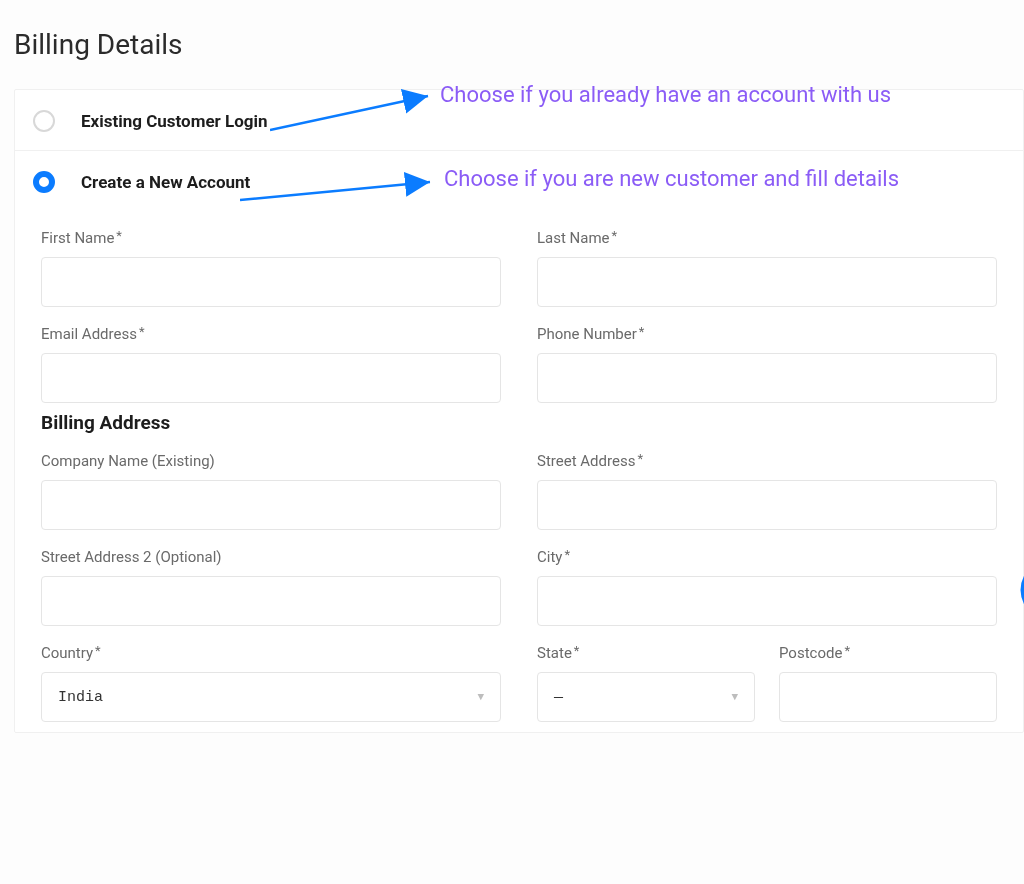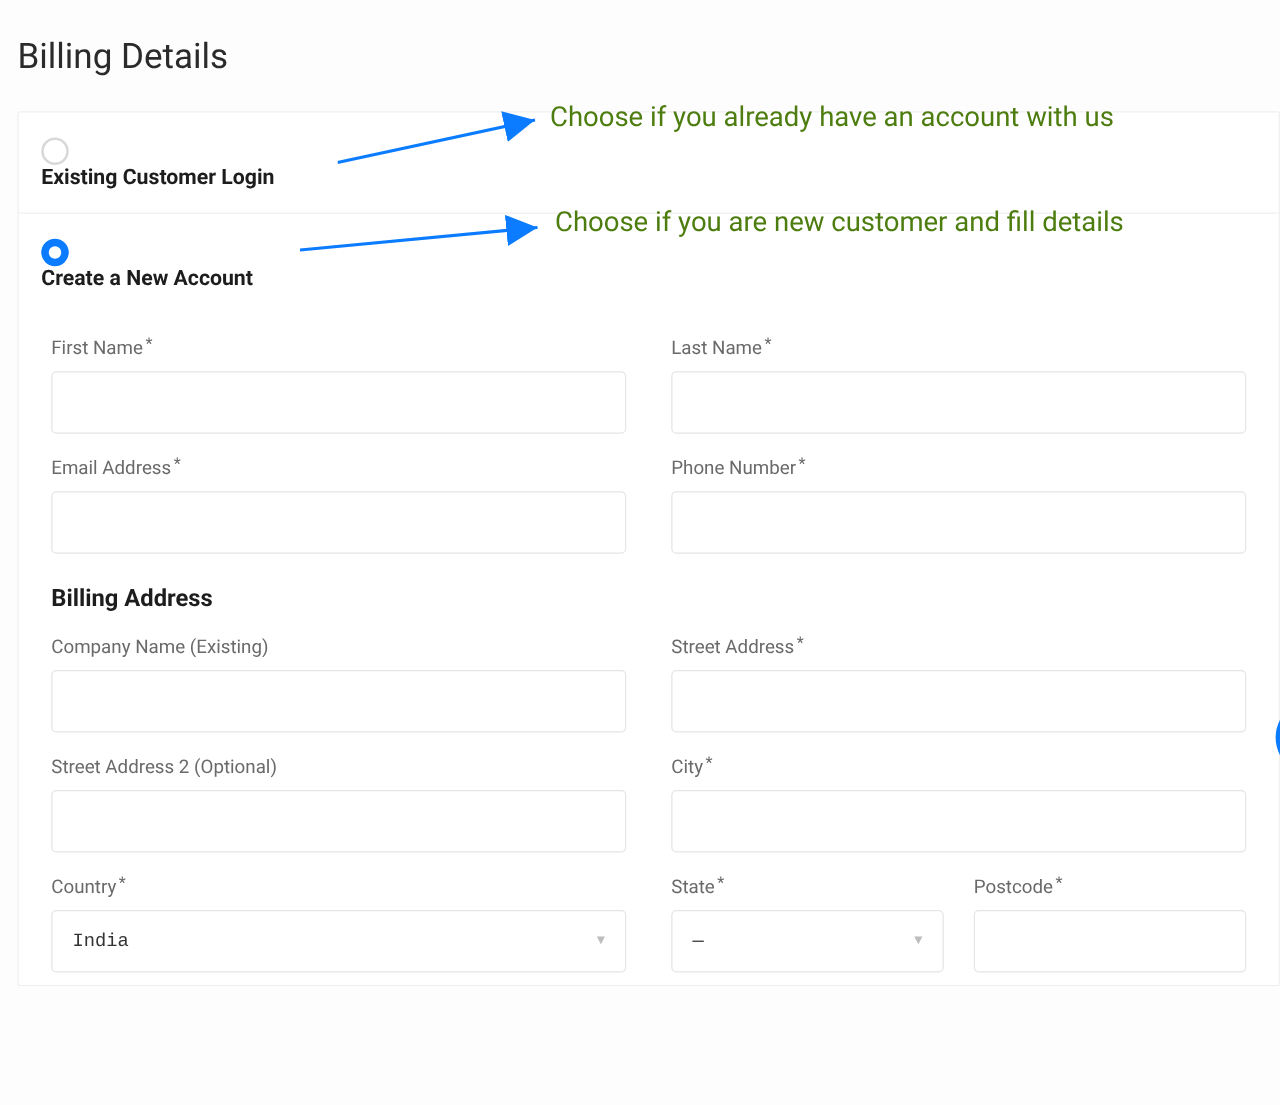--- a/index.html
+++ b/index.html
@@ -19,22 +19,22 @@
     margin: 28px 0 28px 14px;
   }
   .panel {
     background: #ffffff;
     border: 1px solid #f0f0f0;
     border-radius: 2px;
     margin-left: 14px;
   }
   .radio-row {
     display: flex;
+    align-items: center;
     padding: 20px 18px 18px 18px;
-    flex-direction: column;
   }
   .radio-row.first {
     border-bottom: 1px solid #f0f0f0;
   }
   .radio {
     width: 22px;
     height: 22px;
     border-radius: 50%;
     margin-right: 26px;
     position: relative;
@@ -53,21 +53,21 @@
     font-weight: 700;
     color: #1d1d1d;
   }
   .form-area {
     padding: 18px 26px 10px 26px;
   }
   .section-head {
     font-size: 19px;
     font-weight: 700;
     color: #1d1d1d;
-    margin-top: 24px;
+    margin-top: 8px;
     margin-bottom: 18px;
   }
   .section-head.first { margin-top: 24px; }
   .grid {
     display: grid;
     grid-template-columns: 1fr 1fr;
     column-gap: 36px;
     row-gap: 18px;
   }
   .field {}
@@ -119,21 +119,21 @@
     column-gap: 24px;
   }
 
   
   .anno {
     position: absolute;
     pointer-events: none;
   }
   .anno-text {
     font-size: 22px;
-    color: #4d7c0f;
+    color: #8b5cf6;
     white-space: nowrap;
   }
   .anno svg { display: block; }
   .blue-curve {
     position: absolute;
     right: 0;
     top: 560px;
     width: 24px;
     height: 60px;
     overflow: hidden;

